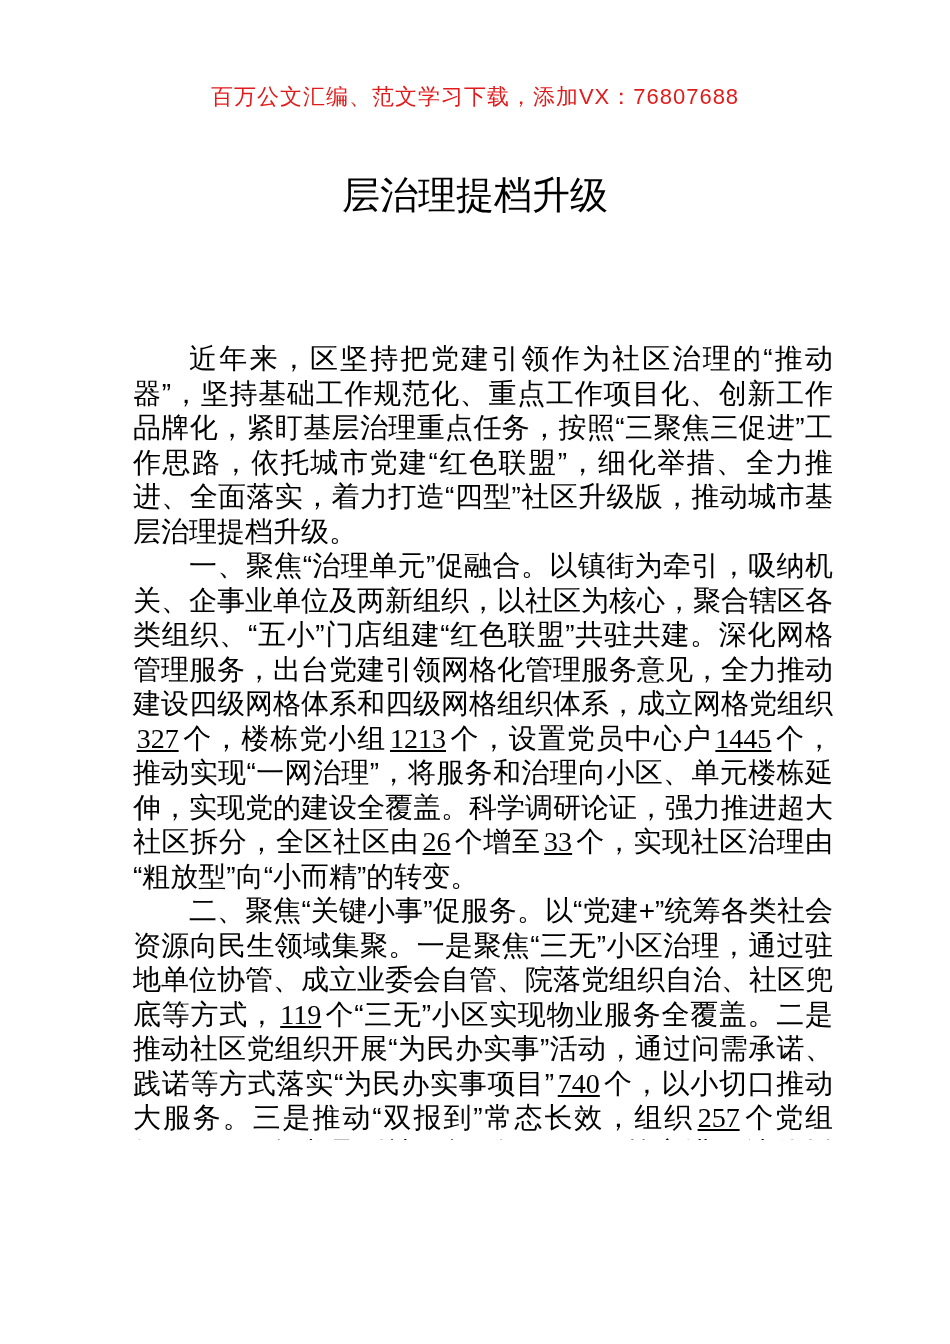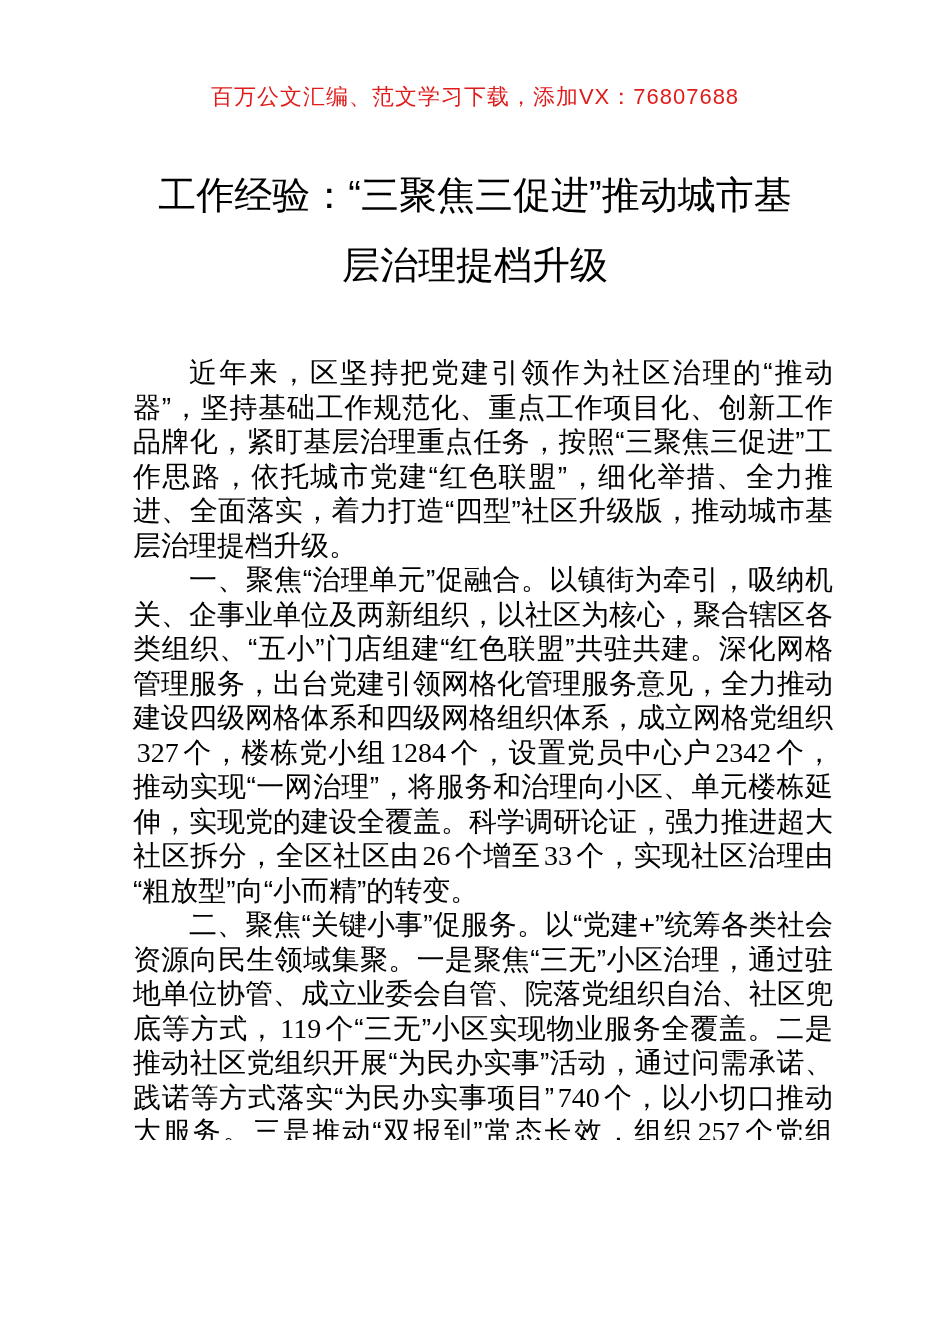--- a/index.html
+++ b/index.html
@@ -34,51 +34,51 @@
     right: 0;
     margin: 0;
     text-align: center;
     font-size: 38px;
     line-height: 70px;
     font-weight: 400;
     color: #000000;
   }
   .doc-body {
     position: absolute;
-    top: 356px;
+    top: 342px;
     left: 133px;
     width: 700px;
     font-size: 28px;
     line-height: 34.5px;
     text-align: justify;
     text-justify: inter-character;
     color: #000000;
   }
   .doc-body p {
     margin: 0;
     padding: 0;
     text-indent: 2em;
   }
   
   .doc-body .num {
     font-family: "Liberation Serif", "DejaVu Serif", serif;
     margin: 0 0.13em;
+    text-decoration: underline;
   }
 </style>
 </head>
 <body>
 
 <div class="page">
 
   <div class="notice">百万公文汇编、范文学习下载，添加VX：76807688</div>
 
   <h1 class="title">
-    <div>工作经验：“三聚焦三促进”推动城市基</div>
     <div>层治理提档升级</div>
   </h1>
 
   <div class="doc-body">
     <p>近年来，区坚持把党建引领作为社区治理的“推动器”，坚持基础工作规范化、重点工作项目化、创新工作品牌化，紧盯基层治理重点任务，按照“三聚焦三促进”工作思路，依托城市党建“红色联盟”，细化举措、全力推进、全面落实，着力打造“四型”社区升级版，推动城市基层治理提档升级。</p>
-    <p>一、聚焦“治理单元”促融合。以镇街为牵引，吸纳机关、企事业单位及两新组织，以社区为核心，聚合辖区各类组织、“五小”门店组建“红色联盟”共驻共建。深化网格管理服务，出台党建引领网格化管理服务意见，全力推动建设四级网格体系和四级网格组织体系，成立网格党组织<span class="num">327</span>个，楼栋党小组<span class="num">1284</span>个，设置党员中心户<span class="num">2342</span>个，推动实现“一网治理”，将服务和治理向小区、单元楼栋延伸，实现党的建设全覆盖。科学调研论证，强力推进超大社区拆分，全区社区由<span class="num">26</span>个增至<span class="num">33</span>个，实现社区治理由“粗放型”向“小而精”的转变。</p>
+    <p>一、聚焦“治理单元”促融合。以镇街为牵引，吸纳机关、企事业单位及两新组织，以社区为核心，聚合辖区各类组织、“五小”门店组建“红色联盟”共驻共建。深化网格管理服务，出台党建引领网格化管理服务意见，全力推动建设四级网格体系和四级网格组织体系，成立网格党组织<span class="num">327</span>个，楼栋党小组<span class="num">1213</span>个，设置党员中心户<span class="num">1445</span>个，推动实现“一网治理”，将服务和治理向小区、单元楼栋延伸，实现党的建设全覆盖。科学调研论证，强力推进超大社区拆分，全区社区由<span class="num">26</span>个增至<span class="num">33</span>个，实现社区治理由“粗放型”向“小而精”的转变。</p>
     <p>二、聚焦“关键小事”促服务。以“党建+”统筹各类社会资源向民生领域集聚。一是聚焦“三无”小区治理，通过驻地单位协管、成立业委会自管、院落党组织自治、社区兜底等方式，<span class="num">119</span>个“三无”小区实现物业服务全覆盖。二是推动社区党组织开展“为民办实事”活动，通过问需承诺、践诺等方式落实“为民办实事项目”<span class="num">740</span>个，以小切口推动大服务。三是推动“双报到”常态长效，组织<span class="num">257</span>个党组织、<span class="num">1.6</span>万名党员到社区报到，开展政策宣讲、法律援助、健康义诊、扶贫帮困、助老助残等活动，有效解决居</p>
   </div>
 
 </div>
 
 </body></html>

